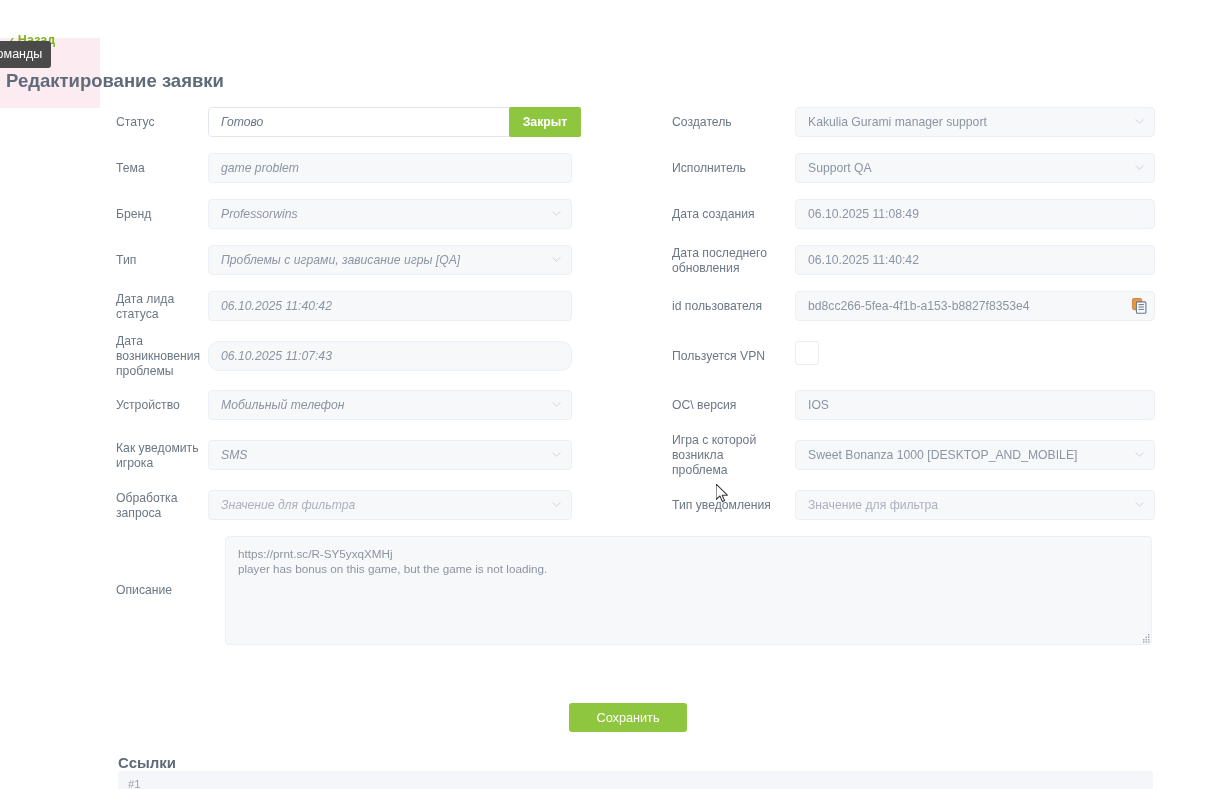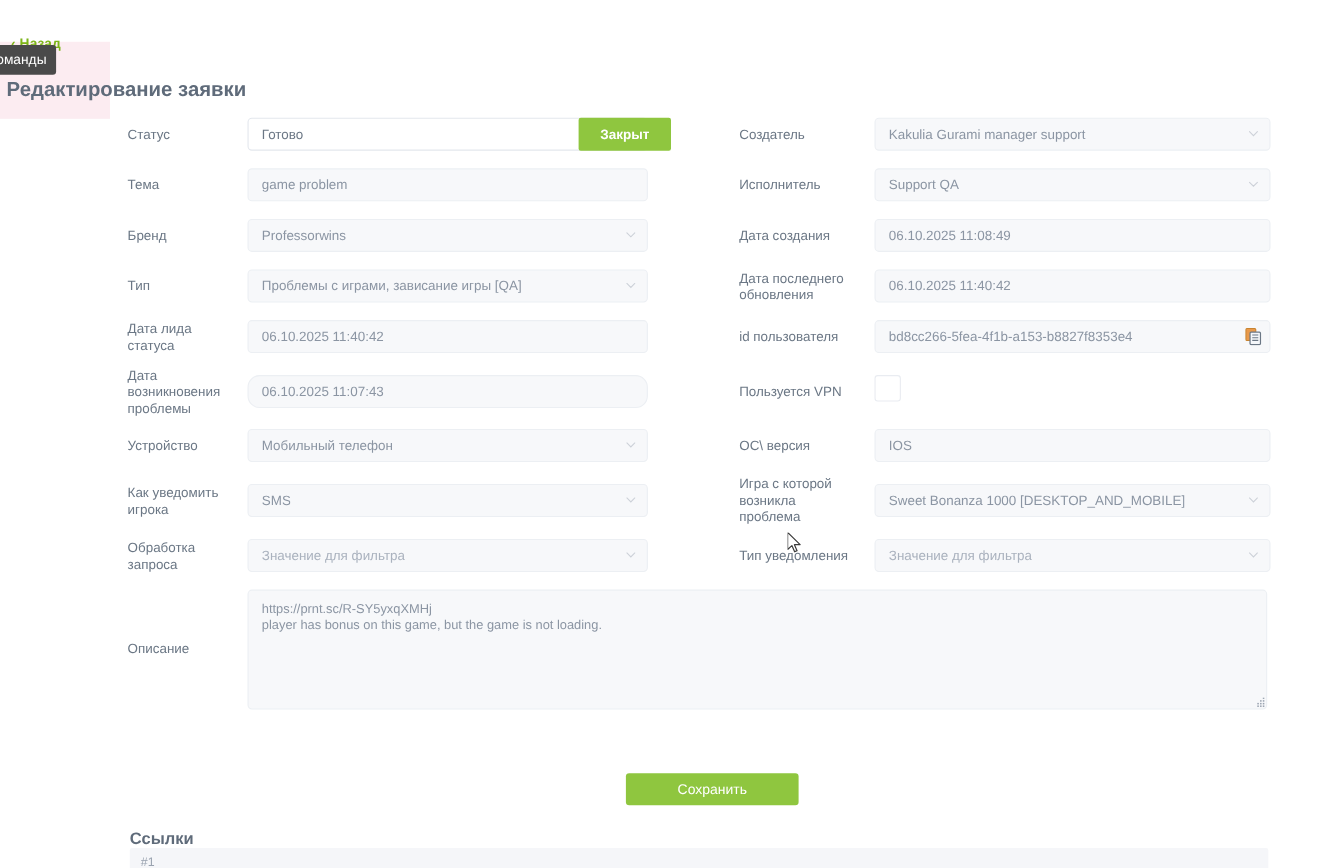--- a/index.html
+++ b/index.html
@@ -83,21 +83,21 @@
     height: 30px;
     border-radius: 4px;
     background: #f7f8fa;
     border: 1px solid #eceff3;
     display: flex;
     align-items: center;
     font-size: 12.2px;
     color: #8b95a3;
     padding: 0 12px;
   }
-  .col-left .control  { left: 225px; width: 364px; }
+  .col-left .control  { left: 208px; width: 364px; font-style: italic; }
   .col-right .control { left: 140px; width: 360px; }
 
   .control.is-active {
     background: #ffffff;
     border: 1px solid #e3e7ed;
     color: #6b7785;
   }
   .control.is-select { padding-right: 28px; }
   .control .val { overflow: hidden; white-space: nowrap; text-overflow: ellipsis; }
   .control .val.placeholder { color: #aab2be; }
@@ -107,22 +107,22 @@
     right: 10px; top: 50%;
     width: 9px; height: 9px;
     margin-top: -5px;
     opacity: .45;
   }
   .chev svg { display: block; width: 9px; height: 9px; }
 
   
   .btn-close {
     position: absolute;
-    left: 526px; top: 0;
-    width: 84px; height: 30px;
+    left: 509px; top: 0;
+    width: 72px; height: 30px;
     background: #8fc63f;
     color: #ffffff;
     font-size: 12.3px;
     font-weight: bold;
     display: flex;
     align-items: center;
     justify-content: center;
     border: none;
     border-radius: 2px;
     cursor: pointer;
@@ -189,21 +189,21 @@
     border: 1px solid #b9bfc7;
     border-radius: 2px;
     color: #6b7785;
     font-size: 12.5px;
     cursor: pointer;
     font-family: inherit;
   }
   .btn-save {
     position: absolute;
     left: 569px; top: 665px;
-    width: 157px; height: 29px;
+    width: 118px; height: 29px;
     background: #8fc63f;
     border: none;
     border-radius: 3px;
     color: #ffffff;
     font-size: 12.7px;
     cursor: pointer;
     font-family: inherit;
   }
 
   

